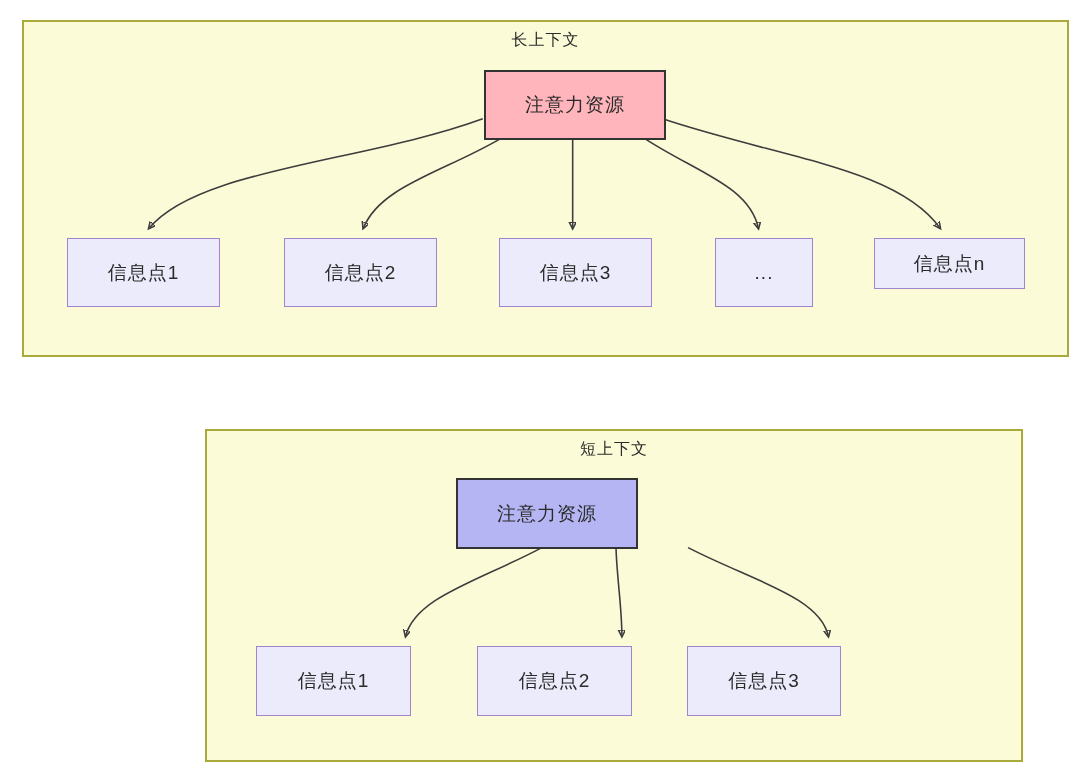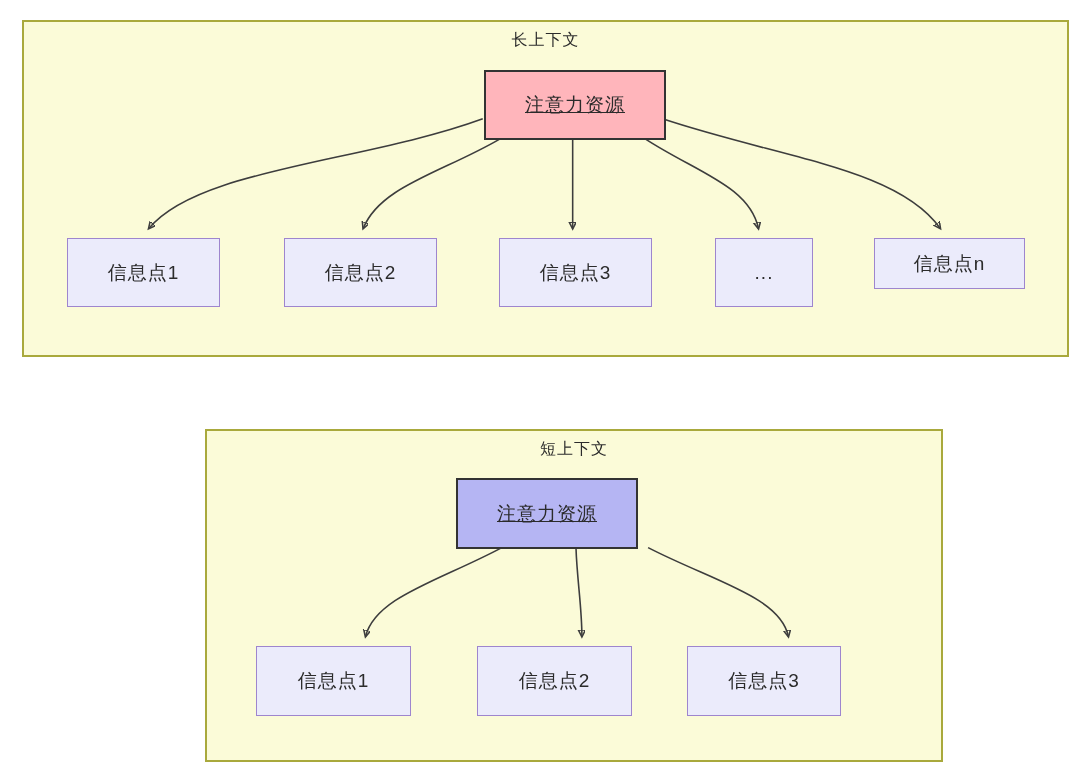--- a/index.html
+++ b/index.html
@@ -16,21 +16,21 @@
     background: #ffffff;
     overflow: hidden;
   }
   .container {
     position: absolute;
     background: var(--container_fill, #FBFBD8);
     border: 2px solid var(--container_border, #A9A93C);
     box-sizing: border-box;
   }
   #long-context-container { left: 22px; top: 20px; width: 1047px; height: 337px; }
-  #short-context-container { left: 205px; top: 429px; width: 738px; height: 333px; padding-left: 20px; }
+  #short-context-container { left: 205px; top: 429px; width: 818px; height: 333px; padding-left: 20px; }
   .container-title {
     position: absolute;
     top: 8px;
     left: 0;
     width: 100%;
     text-align: center;
     font-size: 16px;
     letter-spacing: 1px;
   }
   .node {
@@ -40,21 +40,20 @@
     justify-content: center;
     box-sizing: border-box;
     font-size: 19px;
     letter-spacing: 1px;
     background: var(--info_fill, #EBEBFB);
     border: 1.5px solid var(--info_border, #9E85CE);
   }
   .root-node {
     border: 2.5px solid var(--root_border, #333333);
     z-index: 2;
-    text-decoration: underline;
   }
   #long-root  { left: 460px; top: 48px; width: 182px; height: 70px; background: var(--root_fill_long, #FFB5BB); }
   #short-root { left: 249px; top: 47px; width: 182px; height: 71px; background: var(--root_fill_short, #B5B5F3); }
 
   
   #long-info-1 { left: 43px;  top: 216px; width: 153px; height: 69px; }
   #long-info-2 { left: 260px; top: 216px; width: 153px; height: 69px; }
   #long-info-3 { left: 475px; top: 216px; width: 153px; height: 69px; }
   #long-info-4 { left: 691px; top: 216px; width: 98px;  height: 69px; }
   #long-info-5 { left: 850px; top: 216px; width: 151px; height: 51px; }

